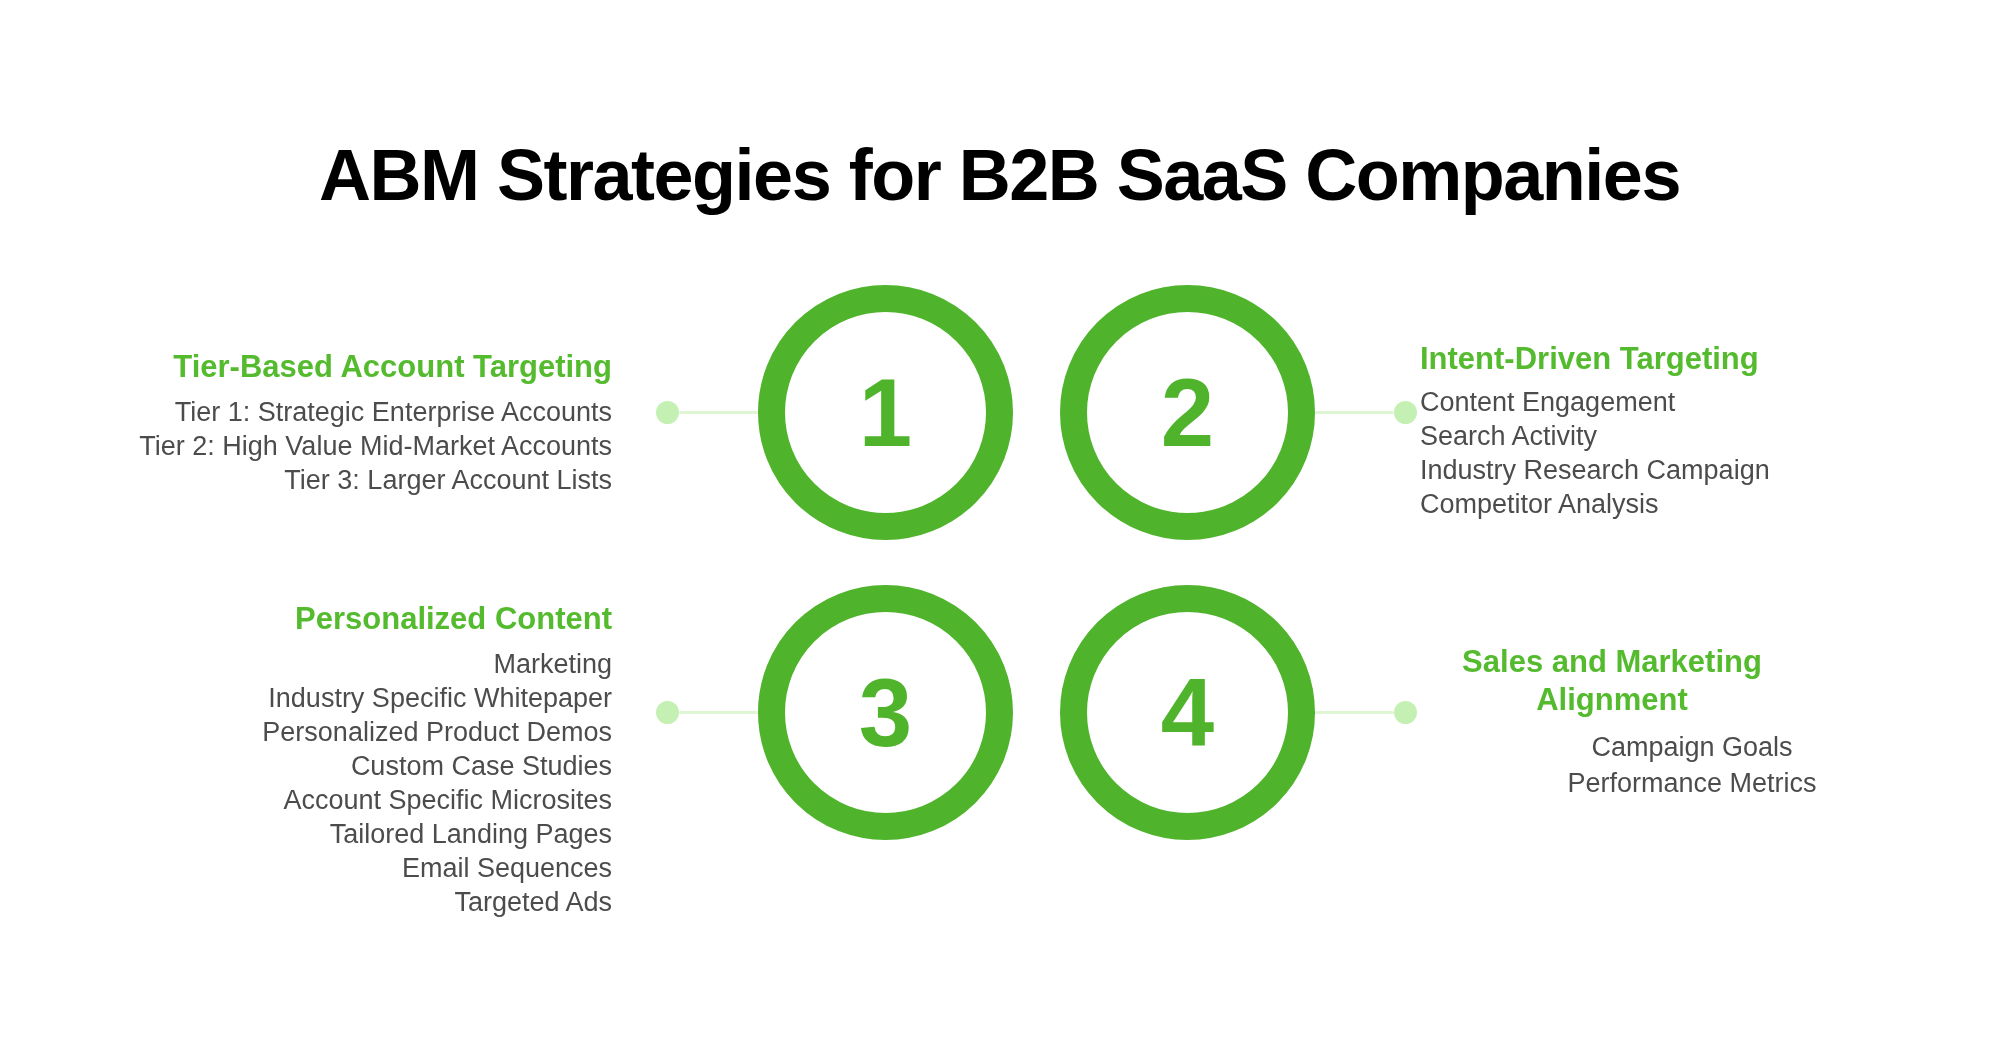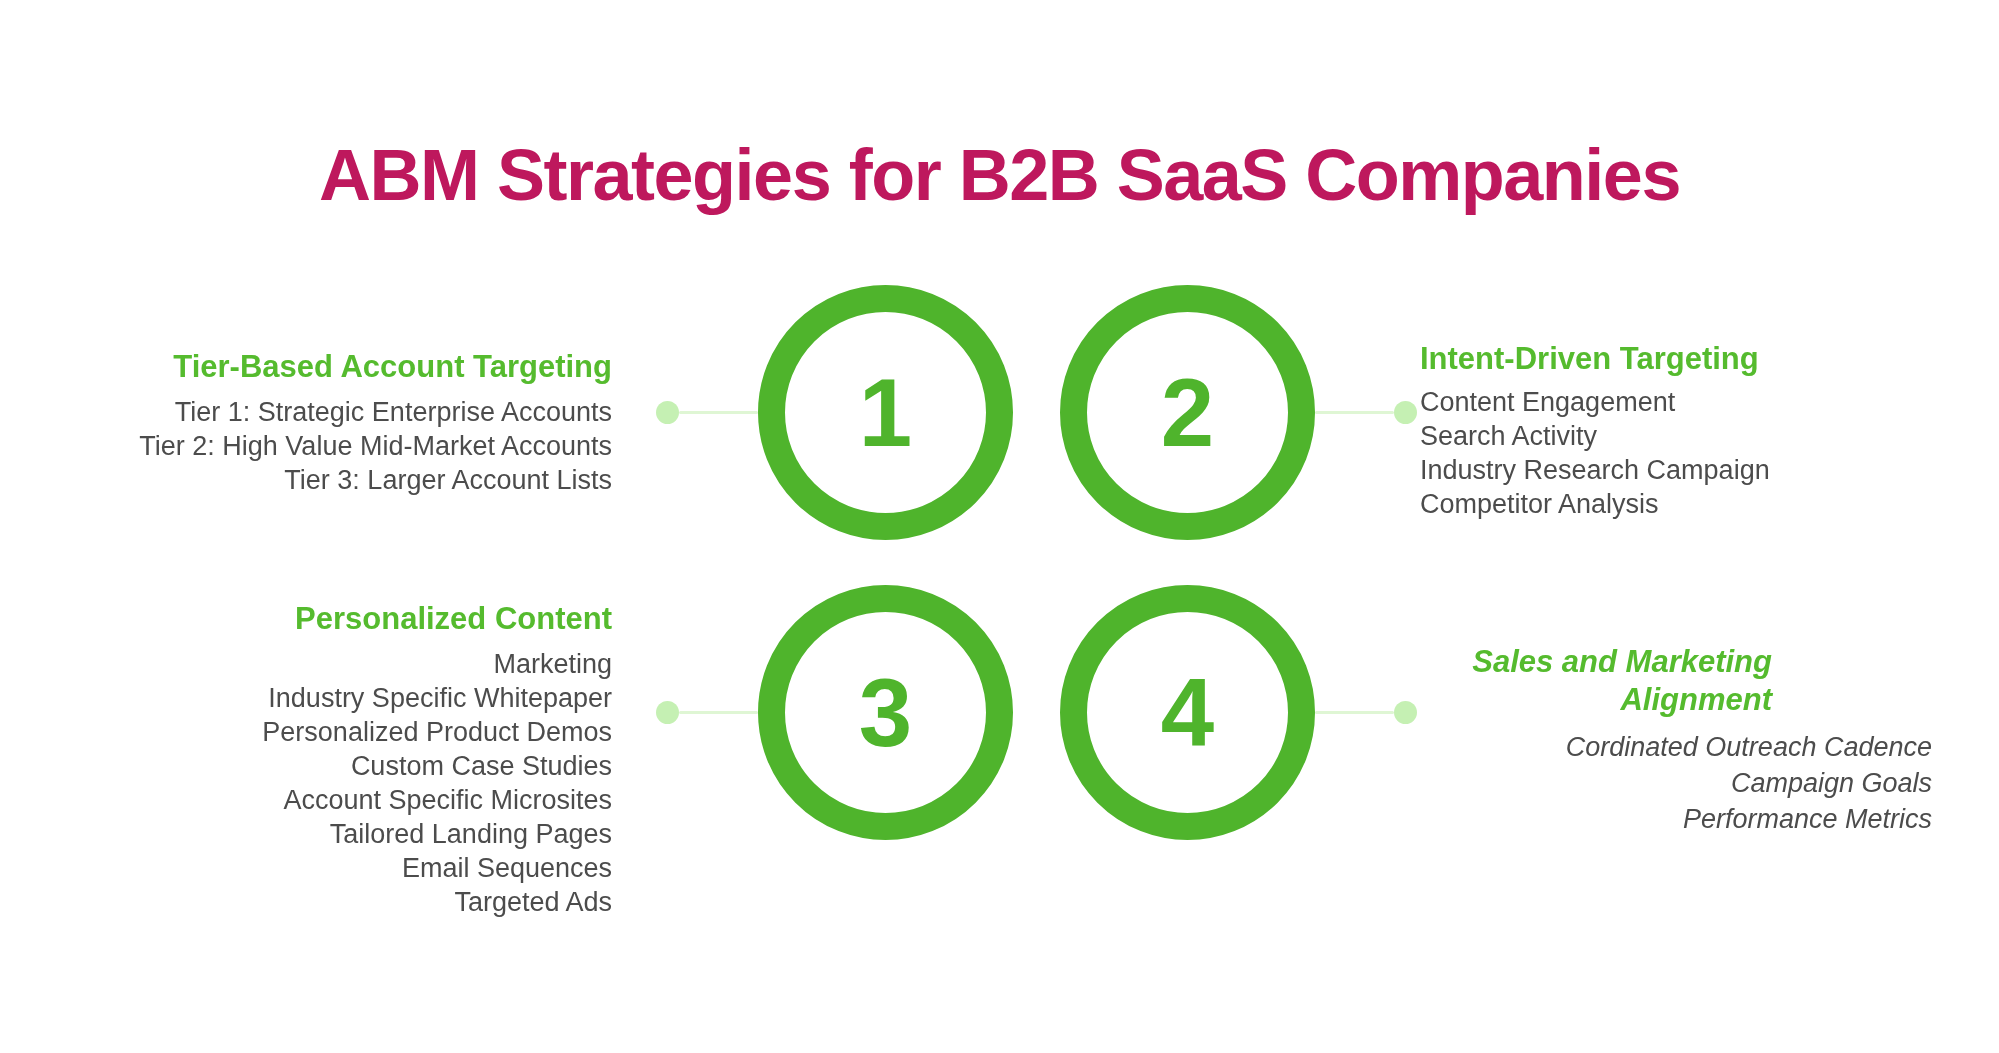--- a/index.html
+++ b/index.html
@@ -21,21 +21,21 @@
     position: absolute;
     top: 138px;
     left: 0;
     width: 1999px;
     margin: 0;
     text-align: center;
     font-size: 72px;
     line-height: 74px;
     font-weight: 700;
     letter-spacing: -1.5px;
-    color: #be185d;
+    color: #000000;
   }
 
   
   .circle {
     position: absolute;
     width: 201px;
     height: 201px;
     border: 27px solid #4FB42C;
     border-radius: 50%;
     background: #ffffff;
@@ -92,21 +92,21 @@
     font-size: 27px;
     line-height: 34px;
     font-weight: 400;
     color: #4C4C4C;
     margin-top: 10px;
   }
   .block-tl { top: 349px; right: 1387px; width: 620px; text-align: right; }
   .block-bl { top: 601px; right: 1387px; width: 620px; text-align: right; }
   .block-tr { top: 341px; left: 1420px; width: 460px; text-align: left; }
   .block-tr .items { margin-top: 8px; }
-  .block-br { top: 643px; left: 1452px; width: 480px; text-align: right; font-style: italic; }
+  .block-br { top: 643px; left: 1452px; width: 480px; text-align: center; }
   .block-br .section-title { width: 320px; line-height: 38px; }
   .block-br .items { line-height: 36px; }
 </style>
 </head>
 <body>
 
 <div class="canvas">
 
   <h1 class="page-title">ABM Strategies for B2B SaaS Companies</h1>
 
@@ -139,21 +139,20 @@
       <div>Account Specific Microsites</div>
       <div>Tailored Landing Pages</div>
       <div>Email Sequences</div>
       <div>Targeted Ads</div>
     </div>
   </div>
 
   <div class="block block-br">
     <div class="section-title">Sales and Marketing Alignment</div>
     <div class="items">
-      <div>Cordinated Outreach Cadence</div>
       <div>Campaign Goals</div>
       <div>Performance Metrics</div>
     </div>
   </div>
 
   <div class="circle c1">
     <span class="num">1</span>
   </div>
   <div class="circle c2">
     <span class="num">2</span>

